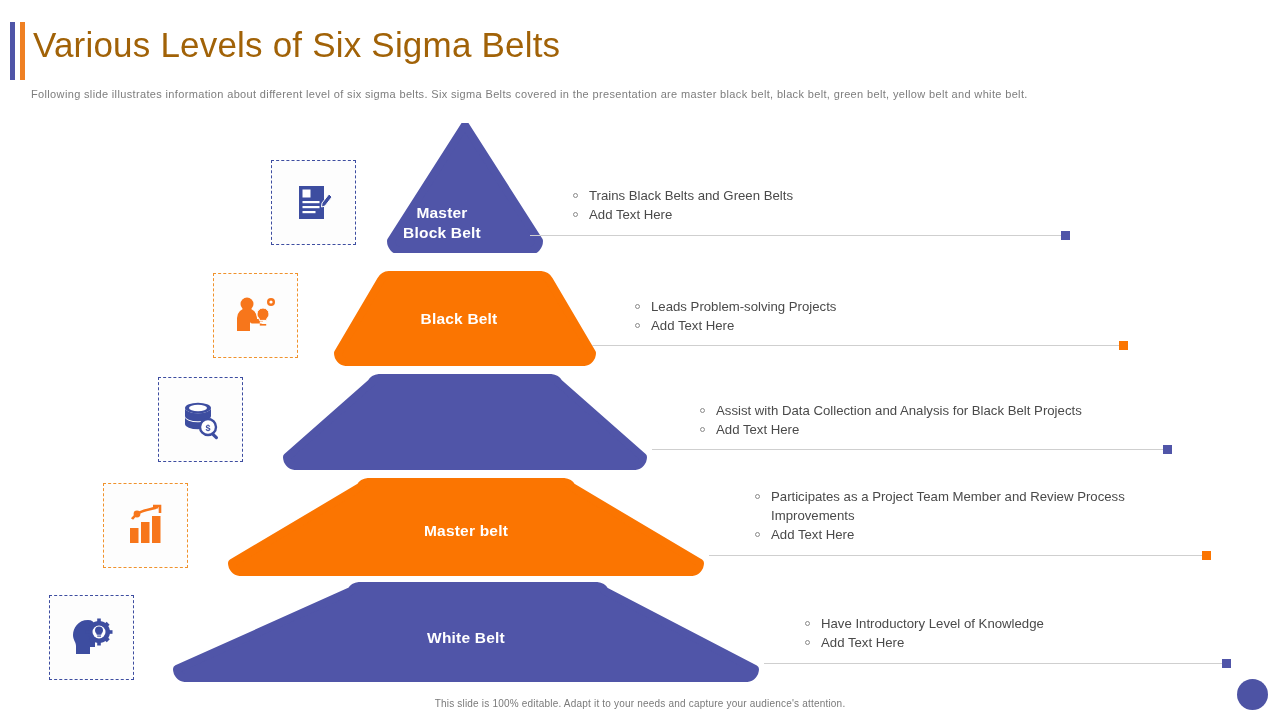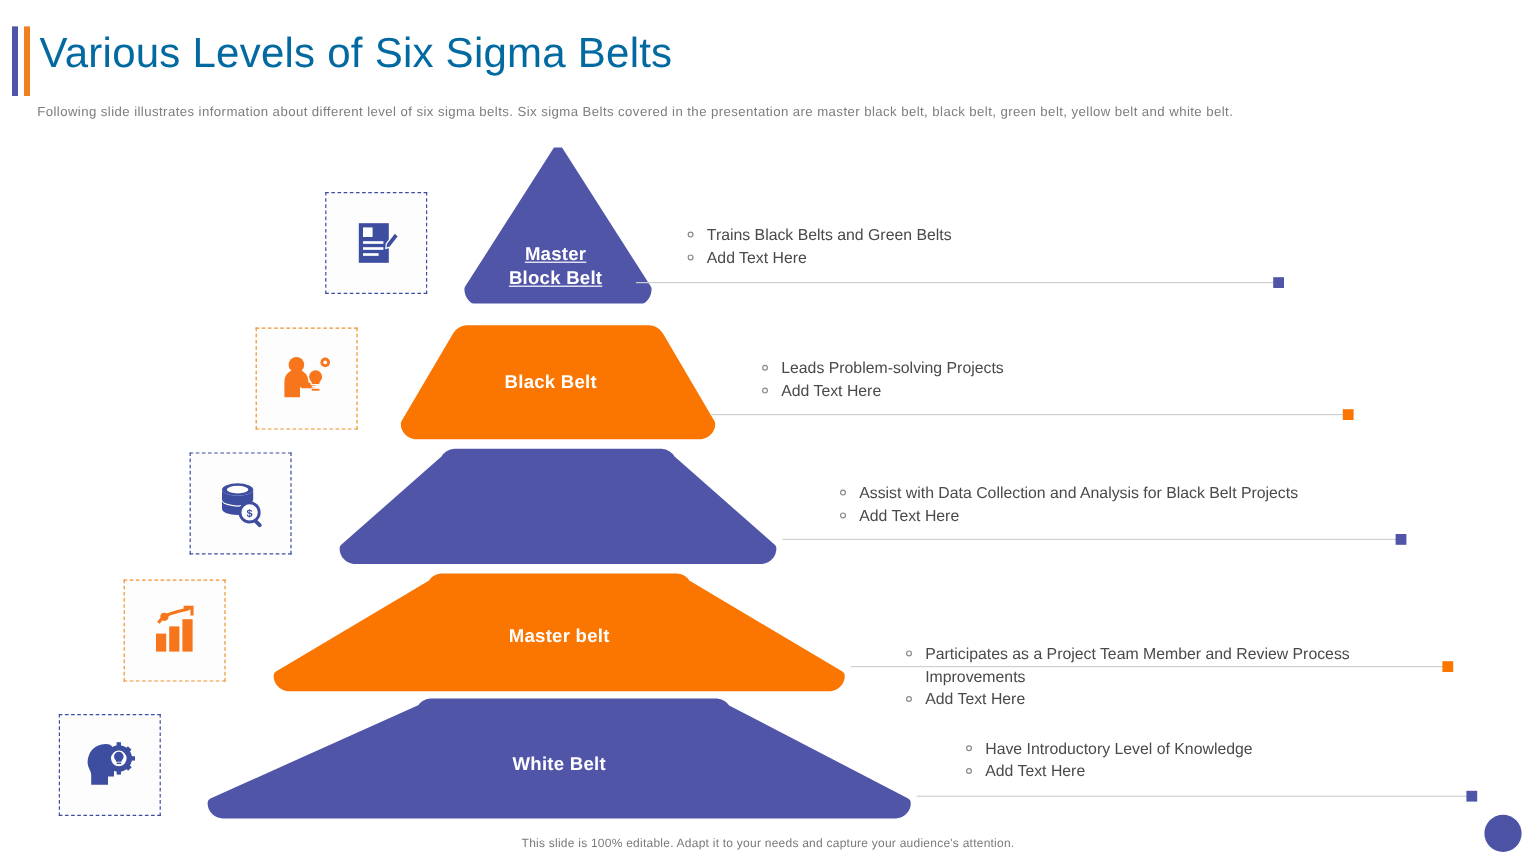--- a/index.html
+++ b/index.html
@@ -31,21 +31,21 @@
   }
   #accent-bar-blue  { left: 10px; background: #4f55a8; }
   #accent-bar-orange{ left: 20px; background: #ef8022; }
 
   #page-title {
     position: absolute;
     left: 33px;
     top: 25px;
     font-size: 35px;
     font-weight: 400;
-    color: #0369a1;
+    color: #a16207;
     letter-spacing: 0.2px;
     white-space: nowrap;
     font-family: "Liberation Sans", sans-serif;
   }
   #page-subtitle {
     position: absolute;
     left: 31px;
     top: 88px;
     width: 1160px;
     font-size: 11px;
@@ -107,21 +107,21 @@
     font-size: 13.2px;
     line-height: 19px;
     color: #4a4a4a;
     font-family: "Liberation Sans", sans-serif;
   }
   .bullet-line {
     position: relative;
     padding-left: 18px;
     white-space: nowrap;
   }
-  .bullet-line.wrap { white-space: normal; margin-top: 48px; }
+  .bullet-line.wrap { white-space: normal; }
   .bullet-line::before {
     content: "";
     position: absolute;
     left: 2px;
     top: 7px;
     width: 5px;
     height: 5px;
     border: 1px solid #8a8a8a;
     border-radius: 50%;
     box-sizing: border-box;
@@ -188,21 +188,21 @@
         <rect x="10.5" y="30" width="13" height="2.2" fill="#ffffff"></rect>
         <path d="M30 22 L37 13 L40 16 L33 25 L29.5 26 Z" fill="#3d4da0" stroke="#ffffff" stroke-width="1"></path>
       </svg>
     </div>
 
     <div class="shape" style="left:386px;top:0;">
       <svg width="158" height="130" viewBox="0 0 158 130">
         <path d="M79 2 L153 118 A10 10 0 0 1 144 128 L14 128 A10 10 0 0 1 5 118 Z" fill="#5055a8" stroke="#5055a8" stroke-width="8" stroke-linejoin="round"></path>
       </svg>
     </div>
-    <div class="shape-label" style="left:384px;top:80px;width:158px;text-decoration:underline;">
+    <div class="shape-label" style="left:363px;top:80px;width:158px;">
       <span>Master</span><br>
       <span>Block Belt</span>
     </div>
 
     <div class="connector" style="left:530px;top:112px;width:535px;"></div>
     <div class="endpoint" style="left:1061px;top:108px;background:#5055a8;"></div>
 
     <div class="bullets" style="left:571px;top:63px;width:560px;">
       <div class="bullet-line">Trains Black Belts and Green Belts</div>
       <div class="bullet-line">Add Text Here</div>

